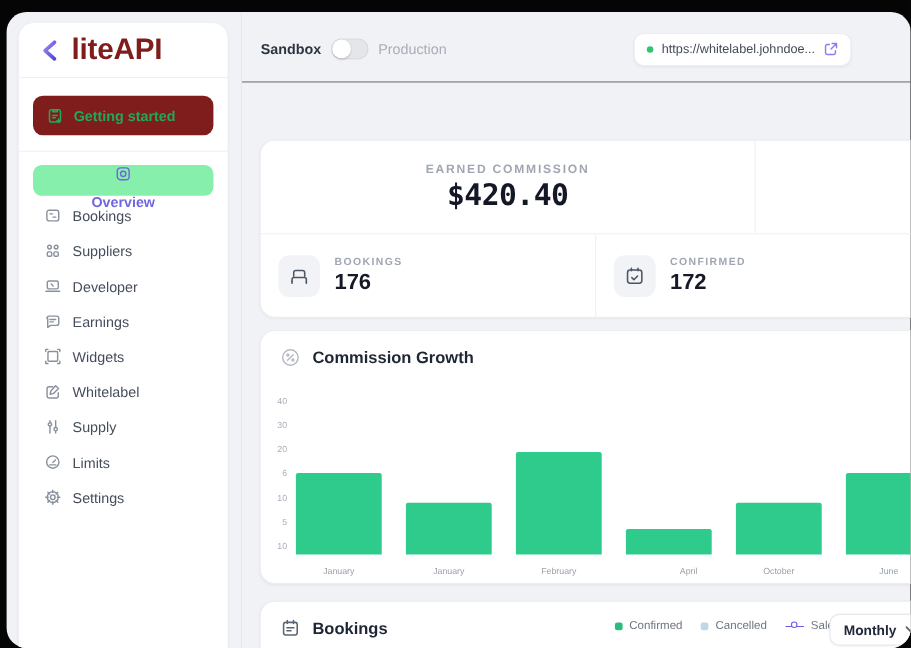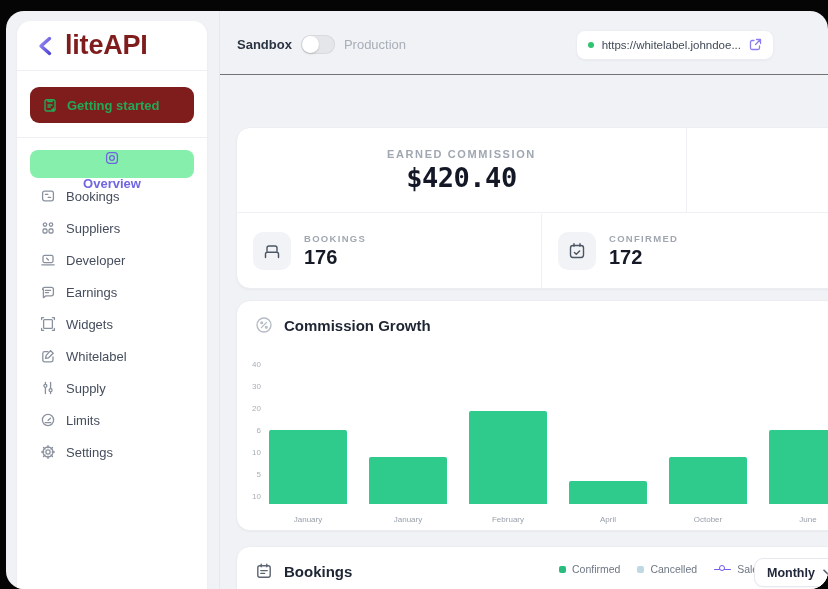--- a/index.html
+++ b/index.html
@@ -285,21 +285,21 @@
             <div class="ytick" style="top: 145px;">10</div>
           </div>
         <div class="plot">
             <div class="bar" style="left: 6px; width: 78px; height: 74px; background: rgb(46, 203, 140);"></div>
             <div class="xlab" style="left: 6px; width: 78px;">January</div>
             <div class="bar" style="left: 106px; width: 78px; height: 47px; background: rgb(46, 203, 140);"></div>
             <div class="xlab" style="left: 106px; width: 78px;">January</div>
             <div class="bar" style="left: 206px; width: 78px; height: 93px; background: rgb(46, 203, 140);"></div>
             <div class="xlab" style="left: 206px; width: 78px;">February</div>
             <div class="bar" style="left: 306px; width: 78px; height: 23px; background: rgb(46, 203, 140);"></div>
-            <div class="xlab" style="left: 306px; width: 78px;">April</div>
+            <div class="xlab" style="left: 324px; width: 78px;">April</div>
             <div class="bar" style="left: 406px; width: 78px; height: 47px; background: rgb(46, 203, 140);"></div>
             <div class="xlab" style="left: 406px; width: 78px;">October</div>
             <div class="bar" style="left: 506px; width: 78px; height: 74px; background: rgb(46, 203, 140);"></div>
             <div class="xlab" style="left: 506px; width: 78px;">June</div>
           </div>
       </div>
     </section>
 
     <section class="card bookings-card">
       <div class="card-header">

